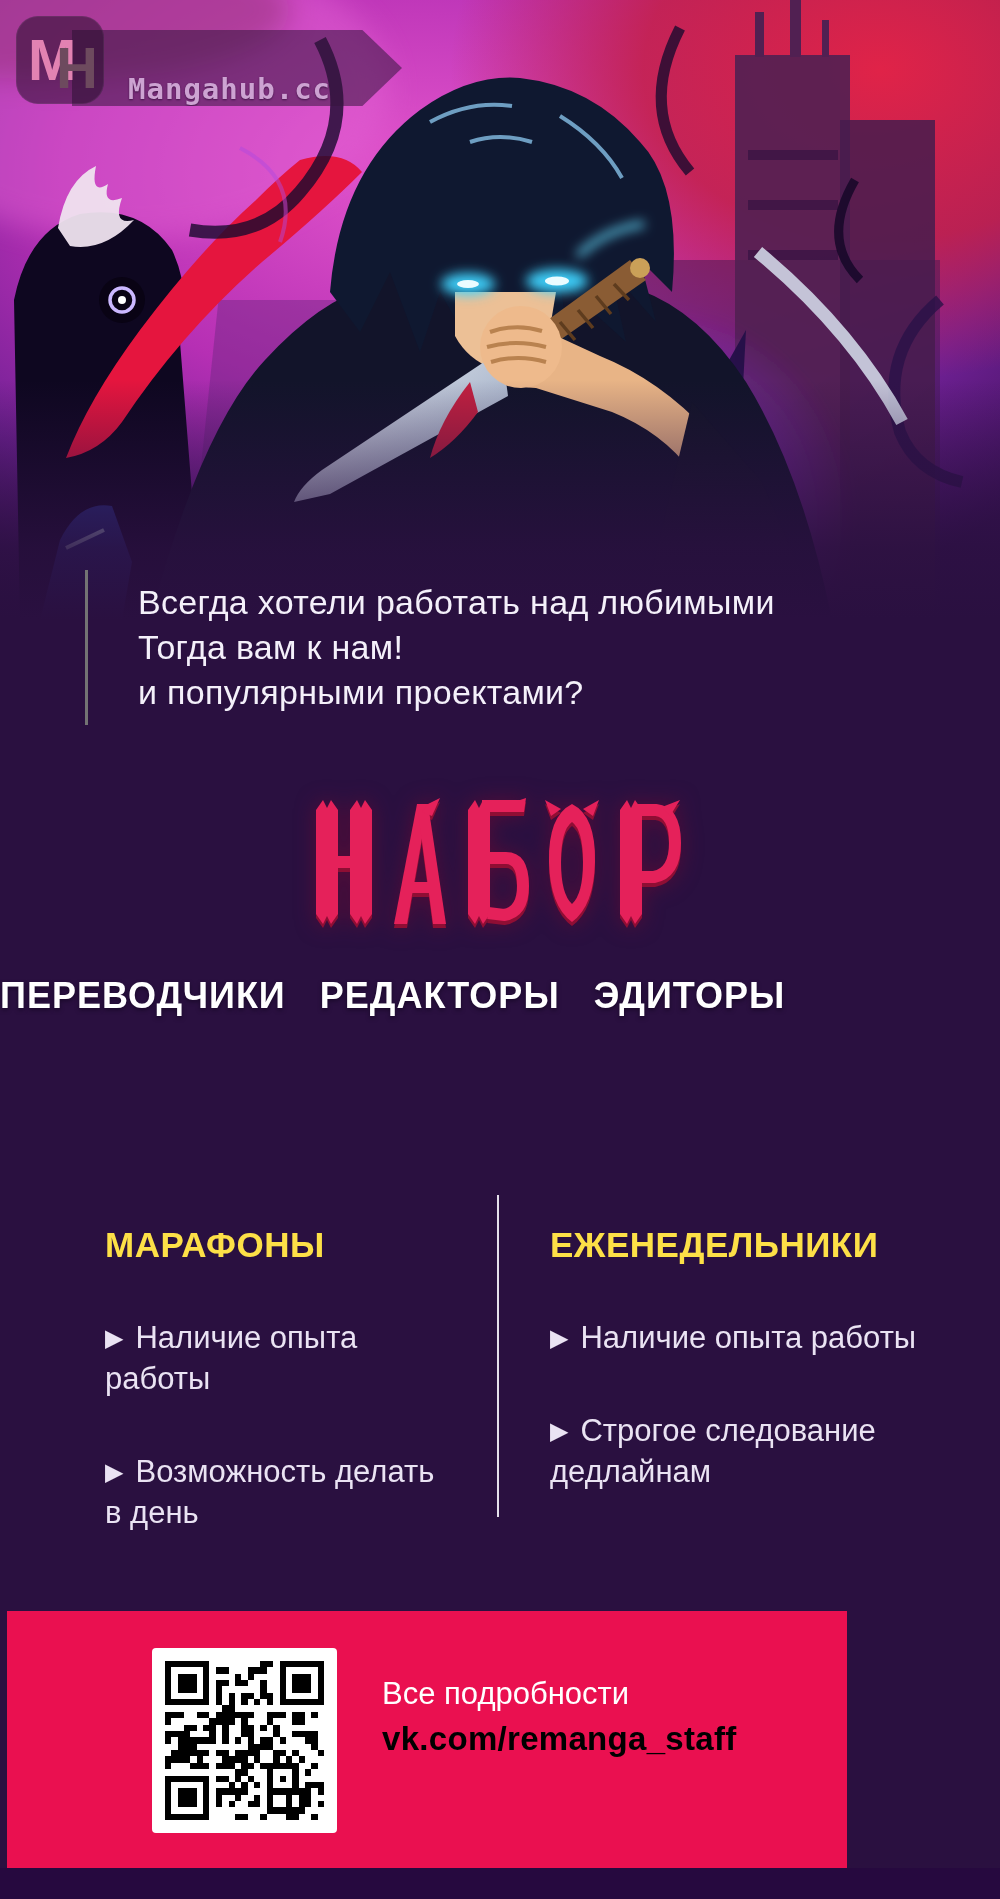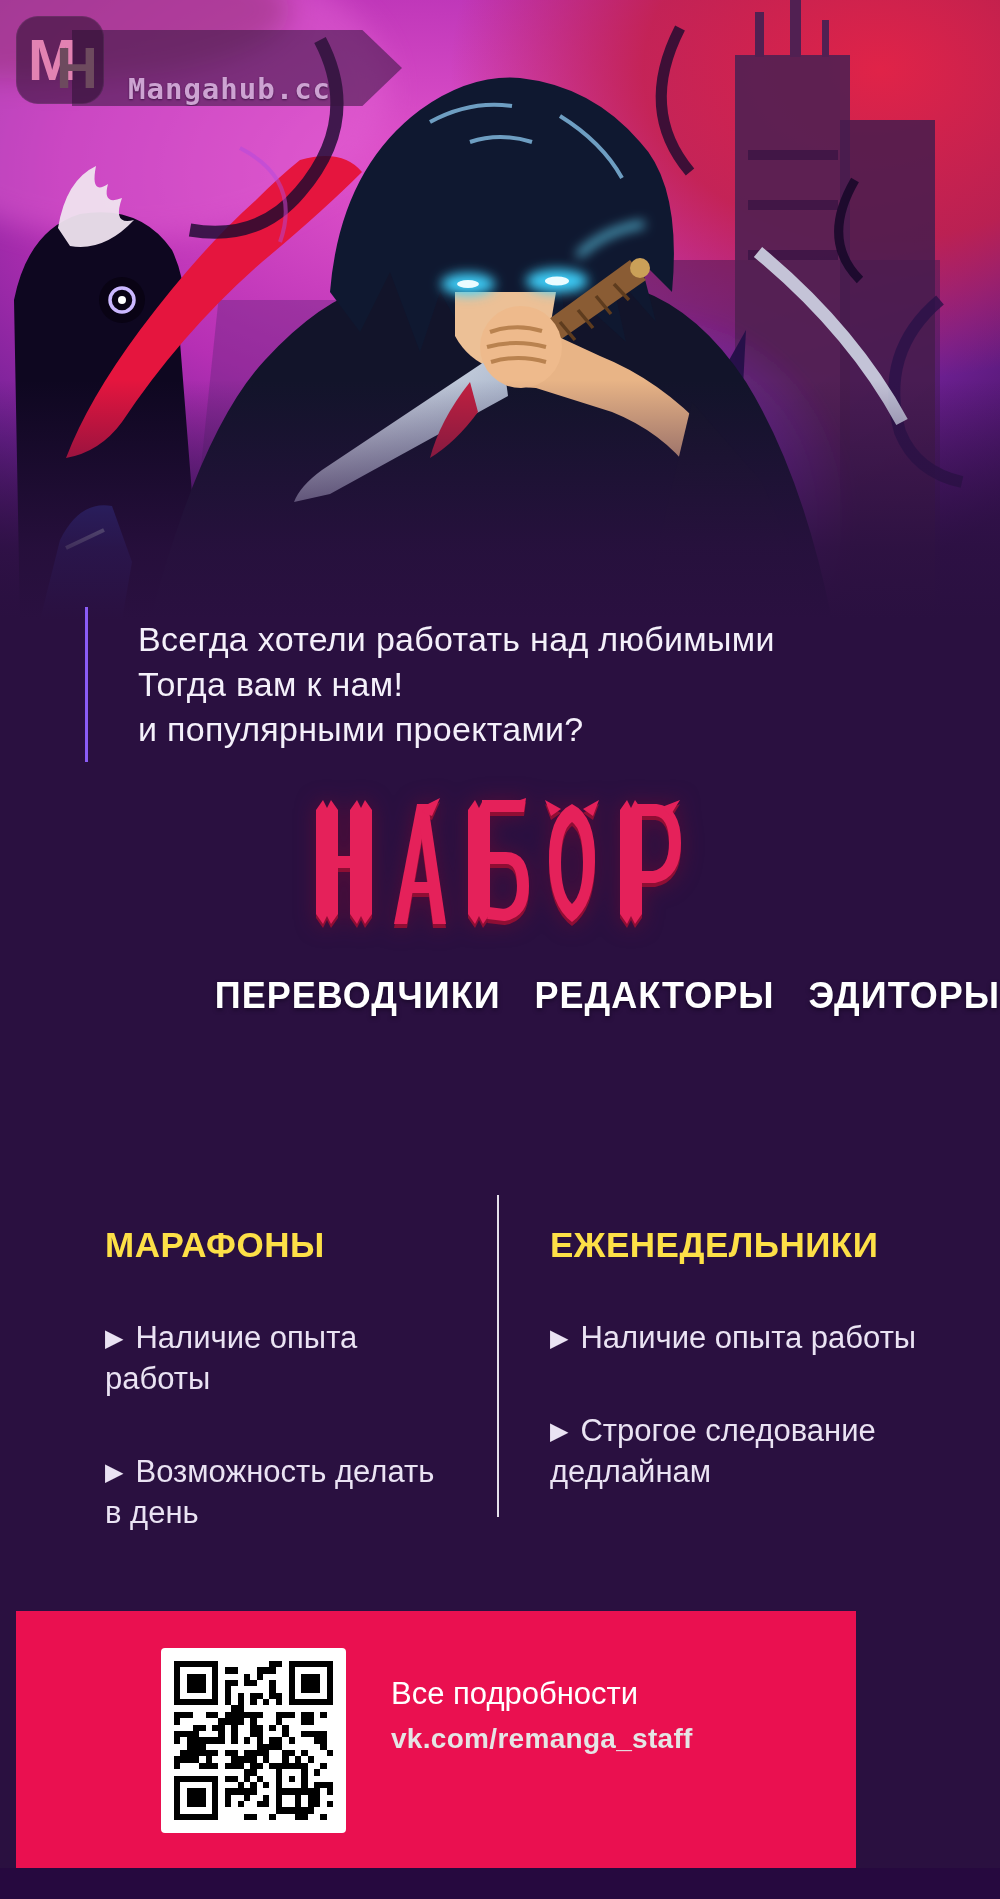--- a/index.html
+++ b/index.html
@@ -28,32 +28,32 @@
   }
   .logo-icon{
     position:absolute;left:16px;top:8px;width:88px;height:88px;border-radius:22px;
     background:rgba(38,12,44,.55);box-shadow:inset 0 0 0 1px rgba(255,255,255,.06);
   }
   .logo-icon .m{position:absolute;left:12px;top:10px;font-size:58px;font-weight:800;color:#e282b2;}
   .logo-icon .h{position:absolute;left:40px;top:18px;font-size:58px;font-weight:800;color:#6d4a5e;}
 
   
   .intro{
-    position:absolute;left:85px;top:607px;border-left:3px solid #8b5cf6;
+    position:absolute;left:85px;top:570px;border-left:3px solid #737373;
     padding:10px 0 10px 50px;
   }
   .intro div{font-size:34px;line-height:45px;color:#f4f0fa;font-weight:500;letter-spacing:.3px;}
 
   
   .title-block{position:absolute;top:798px;left:0;width:1000px;display:flex;justify-content:center;}
   .title-block svg{filter:drop-shadow(0 4px 0 #8f0e34) drop-shadow(0 0 10px rgba(120,8,48,.55));}
 
   
   .roles{
-    position:absolute;top:975px;left:0;width:1000px;display:flex;justify-content:flex-end;gap:34px;
+    position:absolute;top:975px;left:0;width:1000px;display:flex;justify-content:flex-start;gap:34px;
   }
   .roles span{font-size:36px;font-weight:700;letter-spacing:1px;color:#fff;
     text-shadow:0 2px 4px rgba(10,2,20,.5);}
 
   
   .req-heading{
     position:absolute;top:1098px;left:0;width:1000px;text-align:center;
     font-size:44px;font-weight:700;letter-spacing:1.5px;color:#f1164e;
   }
 
@@ -62,28 +62,28 @@
   .req-col{position:absolute;top:1225px;}
   .req-col.left{left:105px;width:335px;}
   .req-col.right{left:550px;width:400px;}
   .req-col h3{margin:0;font-size:35px;font-weight:600;letter-spacing:.5px;color:#fde047;}
   .req-item{margin-top:52px;font-size:31px;line-height:41px;color:#eae3f3;font-weight:400;}
   .req-item:first-of-type{}
   .req-item .arrow{display:inline-block;margin-right:12px;color:#eae3f3;font-size:24px;vertical-align:2px;}
   .req-item .bold-line{display:block;font-weight:700;color:#fff;}
 
   
-  .footer{position:absolute;left:16px;top:1611px;width:840px;height:257px;background:#ea1050;}
+  .footer{position:absolute;left:7px;top:1611px;width:840px;height:257px;background:#ea1050;}
   .qr-box{
     position:absolute;left:145px;top:37px;width:185px;height:185px;background:#fff;border-radius:4px;
   }
   .qr-box svg{position:absolute;left:0;top:0;width:100%;height:100%;}
   .footer-text{position:absolute;left:375px;top:60px;}
   .footer-text .line1{font-size:31px;font-weight:400;color:#fff;line-height:45px;}
-  .footer-text .line2{font-size:28px;font-weight:700;color:#e5e5e5;line-height:45px;letter-spacing:.3px;}
+  .footer-text .line2{font-size:33px;font-weight:700;color:#000000;line-height:45px;letter-spacing:.3px;}
 
   .bottom-strip{position:absolute;left:0;top:1868px;width:1000px;height:31px;background:#26093f;}
 </style>
 </head>
 <body>
 
 <div class="poster">
 
   <div class="hero">
     <svg viewBox="0 0 1000 620" preserveAspectRatio="none">

